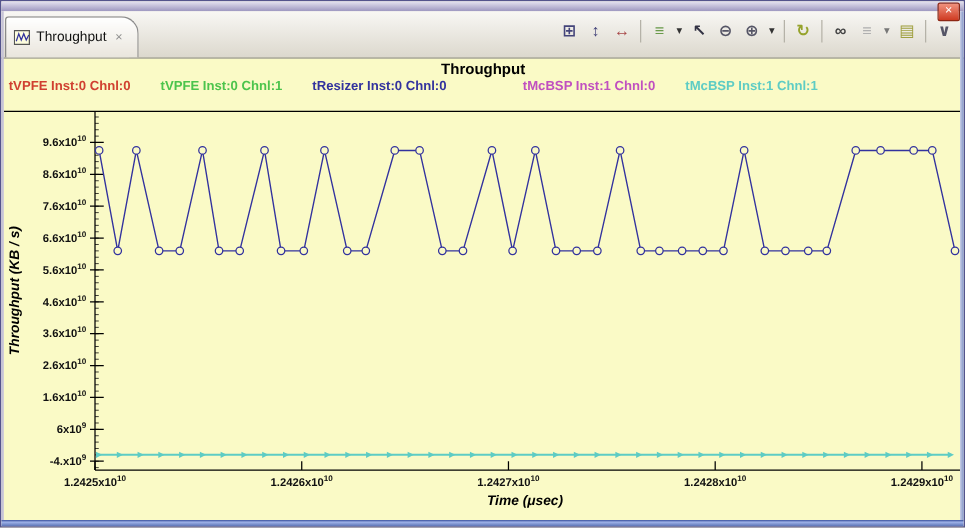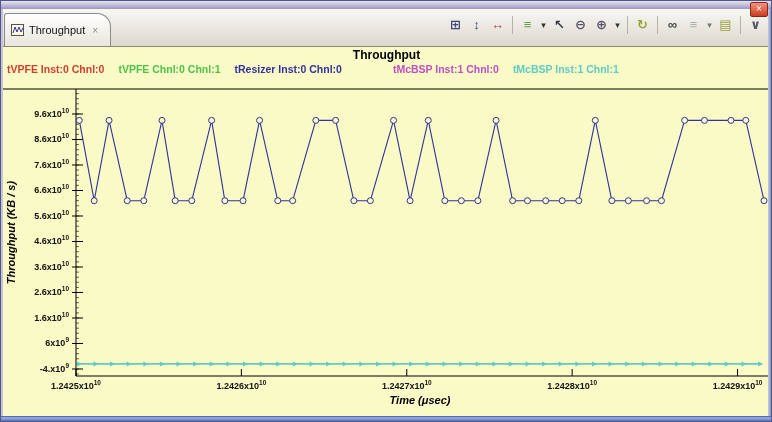--- a/index.html
+++ b/index.html
@@ -21,21 +21,21 @@
   .tabclose{color:#8f8f8f;font-size:10px;margin-left:2px;}
   .toolbar{position:absolute;right:6px;top:6px;display:flex;align-items:center;gap:2px;}
   .tbtn{width:19px;height:19px;display:flex;align-items:center;justify-content:center;
        font-size:13px;font-weight:700;cursor:pointer;border-radius:2px;}
   .tbtn.narrow{width:9px;font-size:9px;}
   .sep{width:1px;height:18px;background:#b5b2a8;margin:0 3px;}
   .panel{position:absolute;left:2px;top:46px;width:767px;height:371px;background:#fafac6;}
   #plot{position:absolute;left:0;top:0;width:767px;height:371px;}
   .charttitle{position:absolute;top:1px;left:0;right:0;text-align:center;
        font-size:12px;font-weight:700;color:#000;z-index:2;}
-  .legend{position:absolute;top:16px;left:4px;right:0;display:flex;gap:14px;
+  .legend{position:absolute;top:16px;left:4px;right:0;display:flex;gap:24px;
        font-size:10.5px;font-weight:700;white-space:nowrap;z-index:2;}
   .edge-left{position:absolute;left:0;top:8px;bottom:5px;width:2px;background:#c6c3d6;}
   .edge-right{position:absolute;right:0;top:8px;bottom:5px;width:3px;
        background:linear-gradient(90deg,#c9cfe6,#8093c8);}
   .edge-bottom{position:absolute;left:0;right:0;bottom:0;height:5px;
        background:linear-gradient(#39509c,#9db1e8 35%,#5a72b4);}
 </style>
 </head>
 <body>
 
@@ -257,21 +257,21 @@
         <polygon points="672.096622889152,314.38760550866283 672.096622889152,319.38760550866283 677.096622889152,316.88760550866283" fill="#5eccc4"></polygon>
         <polygon points="688.7157598497831,314.38760550866283 688.7157598497831,319.38760550866283 693.7157598497831,316.88760550866283" fill="#5eccc4"></polygon>
         <polygon points="705.3348968104143,314.38760550866283 705.3348968104143,319.38760550866283 710.3348968104143,316.88760550866283" fill="#5eccc4"></polygon>
         <polygon points="721.9540337710454,314.38760550866283 721.9540337710454,319.38760550866283 726.9540337710454,316.88760550866283" fill="#5eccc4"></polygon>
         <polygon points="738.5731707316766,314.38760550866283 738.5731707316766,319.38760550866283 743.5731707316766,316.88760550866283" fill="#5eccc4"></polygon>
         <polygon points="755.1923076923077,314.38760550866283 755.1923076923077,319.38760550866283 760.1923076923077,316.88760550866283" fill="#5eccc4"></polygon>
       </svg>
     <div class="charttitle">Throughput</div>
     <div class="legend">
         <span style="color: rgb(208, 64, 48);">tVPFE Inst:0 Chnl:0</span>
-        <span style="color: rgb(76, 196, 76);">tVPFE Chnl:0 Chnl:1</span>
+        <span style="color: rgb(76, 196, 76);">tVPFE Inst:0 Chnl:1</span>
         <span style="color: rgb(50, 50, 158);">tResizer Inst:0 Chnl:0</span>
         <span style="color: rgb(192, 80, 192); margin-left: 37px;">tMcBSP Inst:1 Chnl:0</span>
         <span style="color: rgb(94, 204, 196); text-align: right;">tMcBSP Inst:1 Chnl:1</span>
       </div>
   </div>
 
   <div class="edge-left"></div>
   <div class="edge-right"></div>
   <div class="edge-bottom"></div>
 </div>

